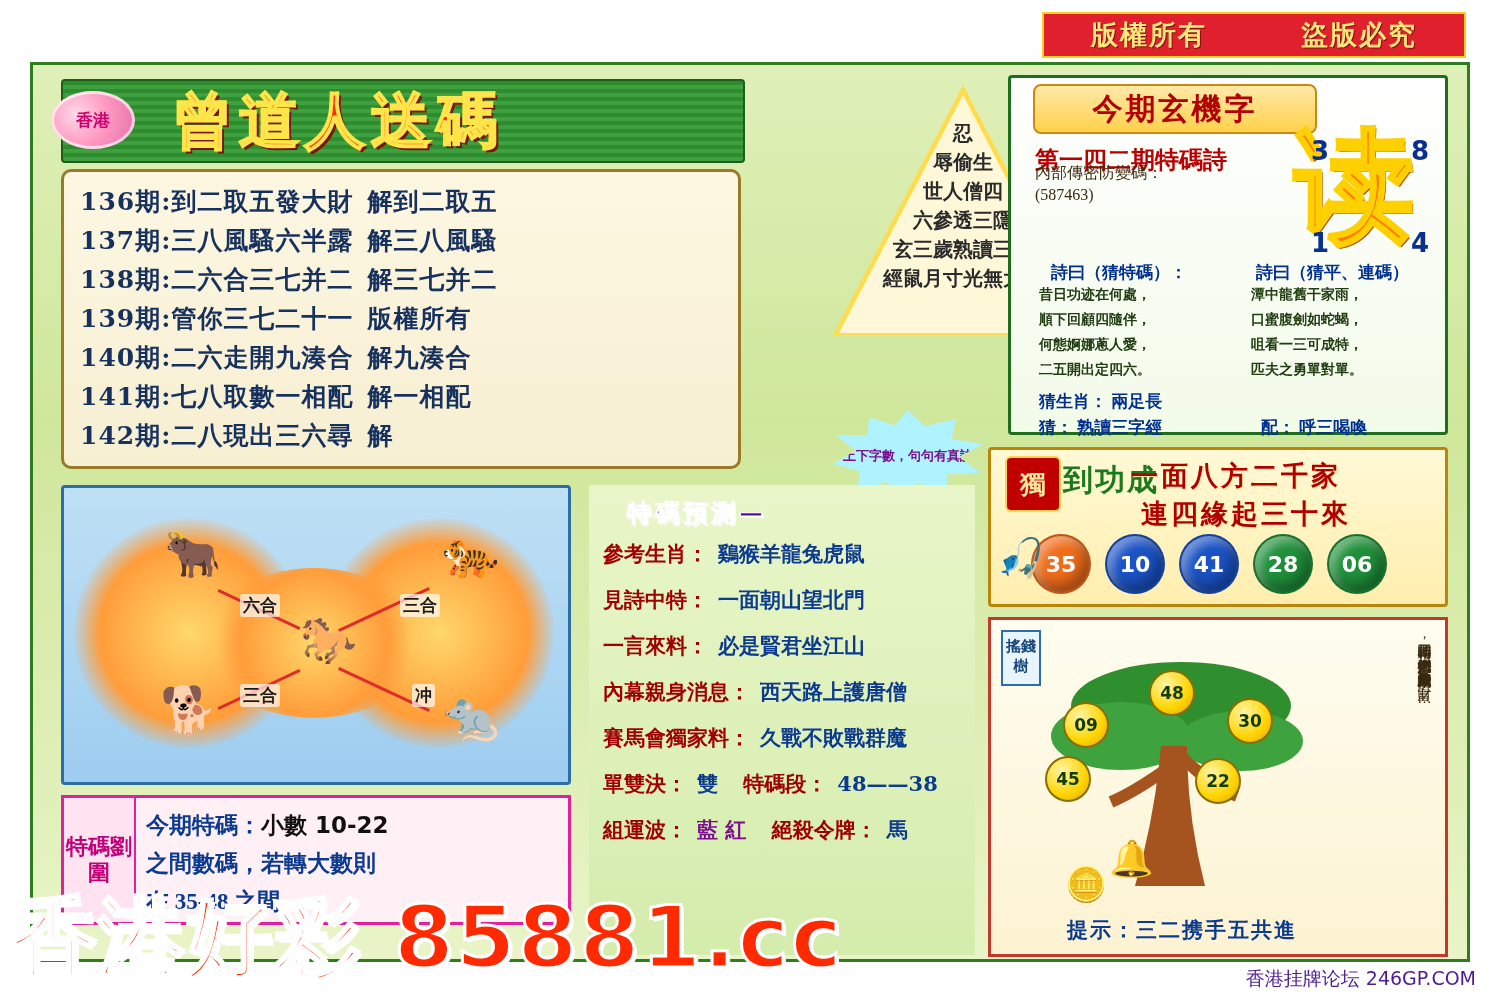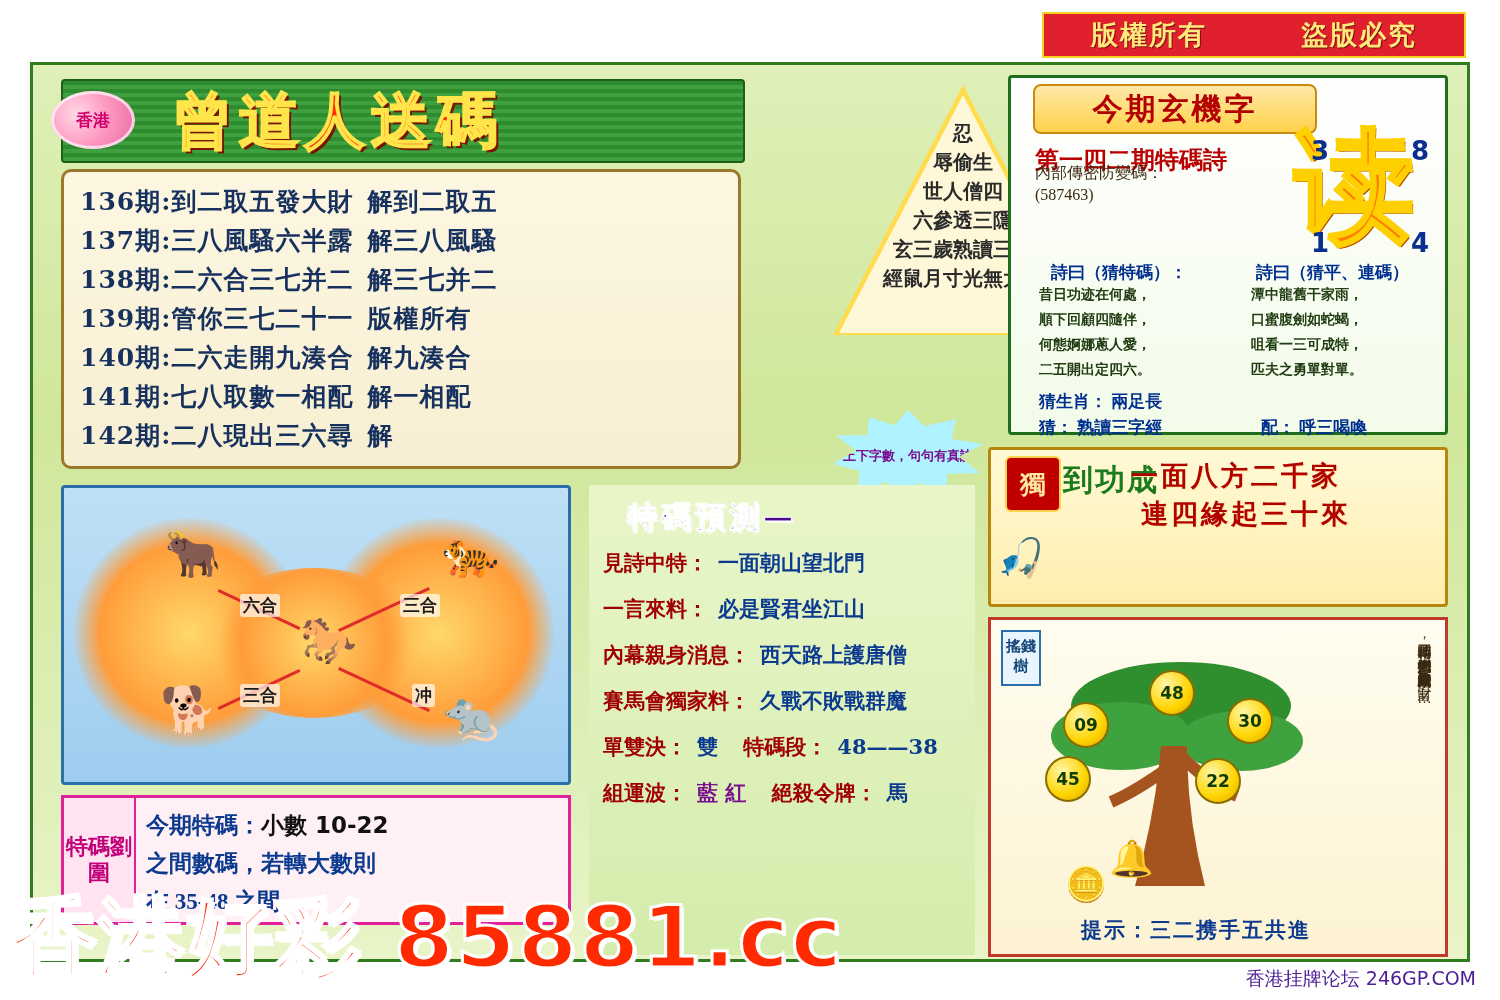--- a/index.html
+++ b/index.html
@@ -166,21 +166,21 @@
     position:absolute;left:10px;top:10px;width:40px;height:56px;
     background:#e8f5ff;border:2px solid #2b6ea8;color:#14457a;
     font-size:15px;font-weight:bold;text-align:center;line-height:20px;padding-top:4px;box-sizing:border-box;
   }
   .tb-rt{
     position:absolute;right:10px;top:14px;width:150px;height:250px;
     writing-mode:vertical-rl;text-orientation:upright;
     font-size:14px;line-height:22px;color:#3a2a10;
   }
   .tb-tip{
-    position:absolute;left:90px;bottom:10px;font-size:21px;color:#0b3a8f;font-weight:bold;letter-spacing:2px;
+    position:absolute;left:76px;bottom:10px;font-size:21px;color:#0b3a8f;font-weight:bold;letter-spacing:2px;
   }
   .tree-canvas{position:absolute;left:40px;top:26px;width:290px;height:270px;}
   .leafball{
     position:absolute;width:42px;height:42px;border-radius:50%;
     background:radial-gradient(circle at 35% 30%,#fff6a8,#ffd400 60%,#d6a600 100%);
     border:2px solid #8a6d00;color:#123d00;font-weight:bold;font-size:17px;
     display:flex;align-items:center;justify-content:center;font-family:"DejaVu Sans", sans-serif;
   }
 
   
@@ -217,21 +217,21 @@
   .sb-line{font-size:23px;color:#0b3a8f;font-weight:bold;line-height:38px;}
   .sb-line .num{color:#111;font-family:"DejaVu Sans", sans-serif;}
 
   
   .predbox{
     position:absolute;left:556px;top:420px;width:386px;height:470px;
     background:linear-gradient(180deg,#e9f6c9,#d4ecac);
     box-sizing:border-box;padding:6px 8px;
   }
   .predtitle{
-    font-size:30px;color:#4b0b8f;font-weight:bold;letter-spacing:4px;
+    font-size:24px;color:#4b0b8f;font-weight:bold;letter-spacing:4px;
     -webkit-text-stroke:1px #ffffff;text-shadow:2px 2px 0 #ffffffcc;
     margin:6px 0 10px 30px;font-family:"DejaVu Sans", sans-serif;
   }
   .predrow{
     font-size:21px;line-height:30px;margin:0 0 16px 6px;white-space:nowrap;
     font-weight:bold;font-family:"DejaVu Serif", serif;
   }
   .predrow .k{color:#a00000;}
   .predrow .v{color:#0b3a8f;margin-left:10px;}
   .predrow .v2{color:#7a0f8f;margin-left:10px;}
@@ -344,20 +344,27 @@
         <span>配：</span>
         <span>呼三喝喚</span>
       </div>
     </div>
 
     <div class="ballbox">
       <div class="seal">獨</div>
       <div class="seal2">到功成</div>
       <div class="bb-line1">一面八方二千家</div>
       <div class="bb-line2">連四緣起三十來</div>
+      <div class="balls">
+        <div class="ball" style="background:#ef6c1a">35</div>
+        <div class="ball" style="background:#1a52c4">10</div>
+        <div class="ball" style="background:#1a52c4">41</div>
+        <div class="ball" style="background:#1f8f3a">28</div>
+        <div class="ball" style="background:#1f8f3a">06</div>
+      </div>
       <div style="position:absolute;left:6px;top:86px;font-size:38px">🎣</div>
     </div>
 
     <div class="treebox">
       <div class="tb-label">搖錢樹</div>
       <div class="tb-rt">相傳三國時期，人們把錢幣掛在樹上，就能夠給自己及家人帶來好運，財富……</div>
       <div class="tree-canvas">
         <svg width="290" height="270" viewBox="0 0 290 270">
           <ellipse cx="150" cy="60" rx="110" ry="44" fill="#2f8f2f"></ellipse>
           <ellipse cx="90" cy="90" rx="70" ry="34" fill="#3ea33e"></ellipse>
@@ -418,20 +425,23 @@
           <span>今期特碼：</span><span class="num">小數 10-22</span>
         </div>
         <div class="sb-line">之間數碼，若轉大數則</div>
         <div class="sb-line">在 35-48 之間。</div>
       </div>
     </div>
 
     <div class="predbox">
       <div class="predtitle">特碼預測—</div>
       <div class="predrow">
+        <span class="k">參考生肖：</span><span class="v">鷄猴羊龍兔虎鼠</span>
+      </div>
+      <div class="predrow">
         <span class="k">見詩中特：</span><span class="v">一面朝山望北門</span>
       </div>
       <div class="predrow">
         <span class="k">一言來料：</span><span class="v">必是賢君坐江山</span>
       </div>
       <div class="predrow">
         <span class="k">內幕親身消息：</span><span class="v">西天路上護唐僧</span>
       </div>
       <div class="predrow">
         <span class="k">賽馬會獨家料：</span><span class="v">久戰不敗戰群魔</span>

